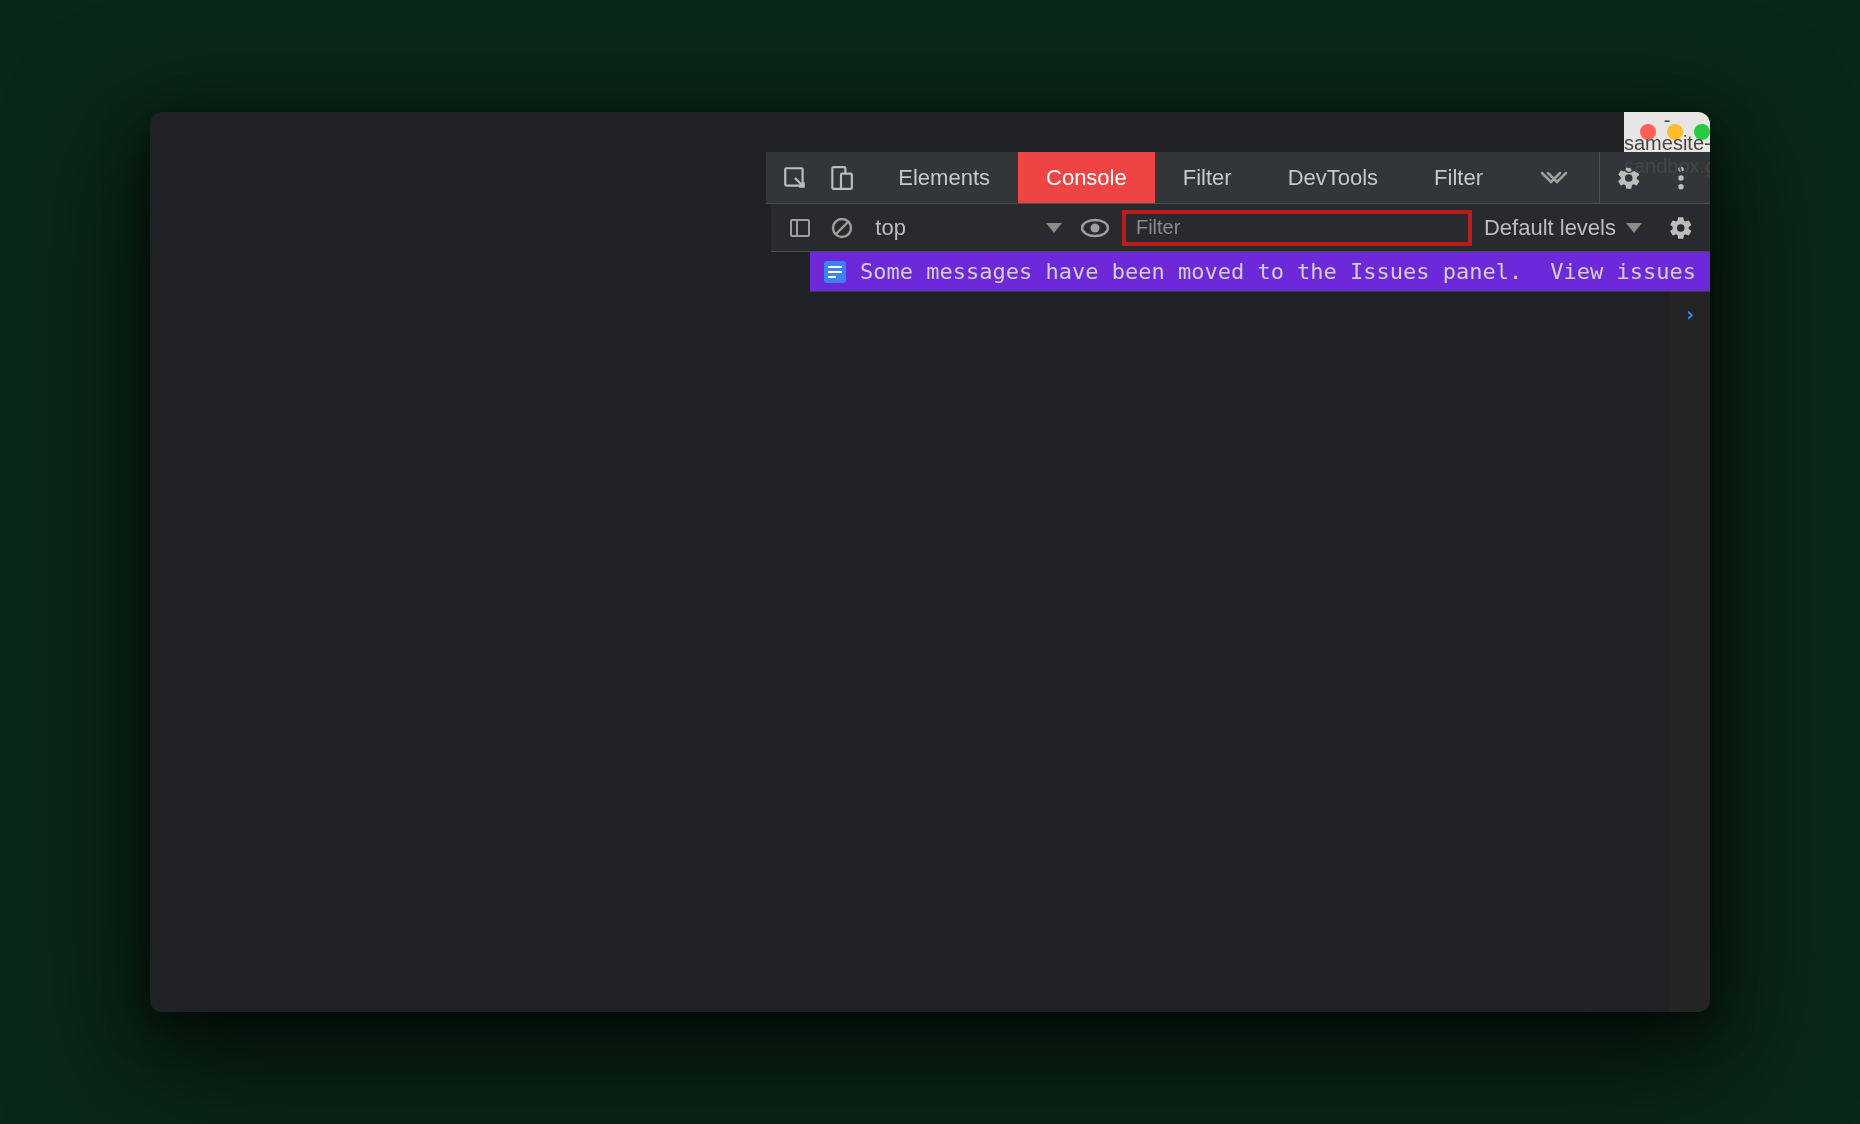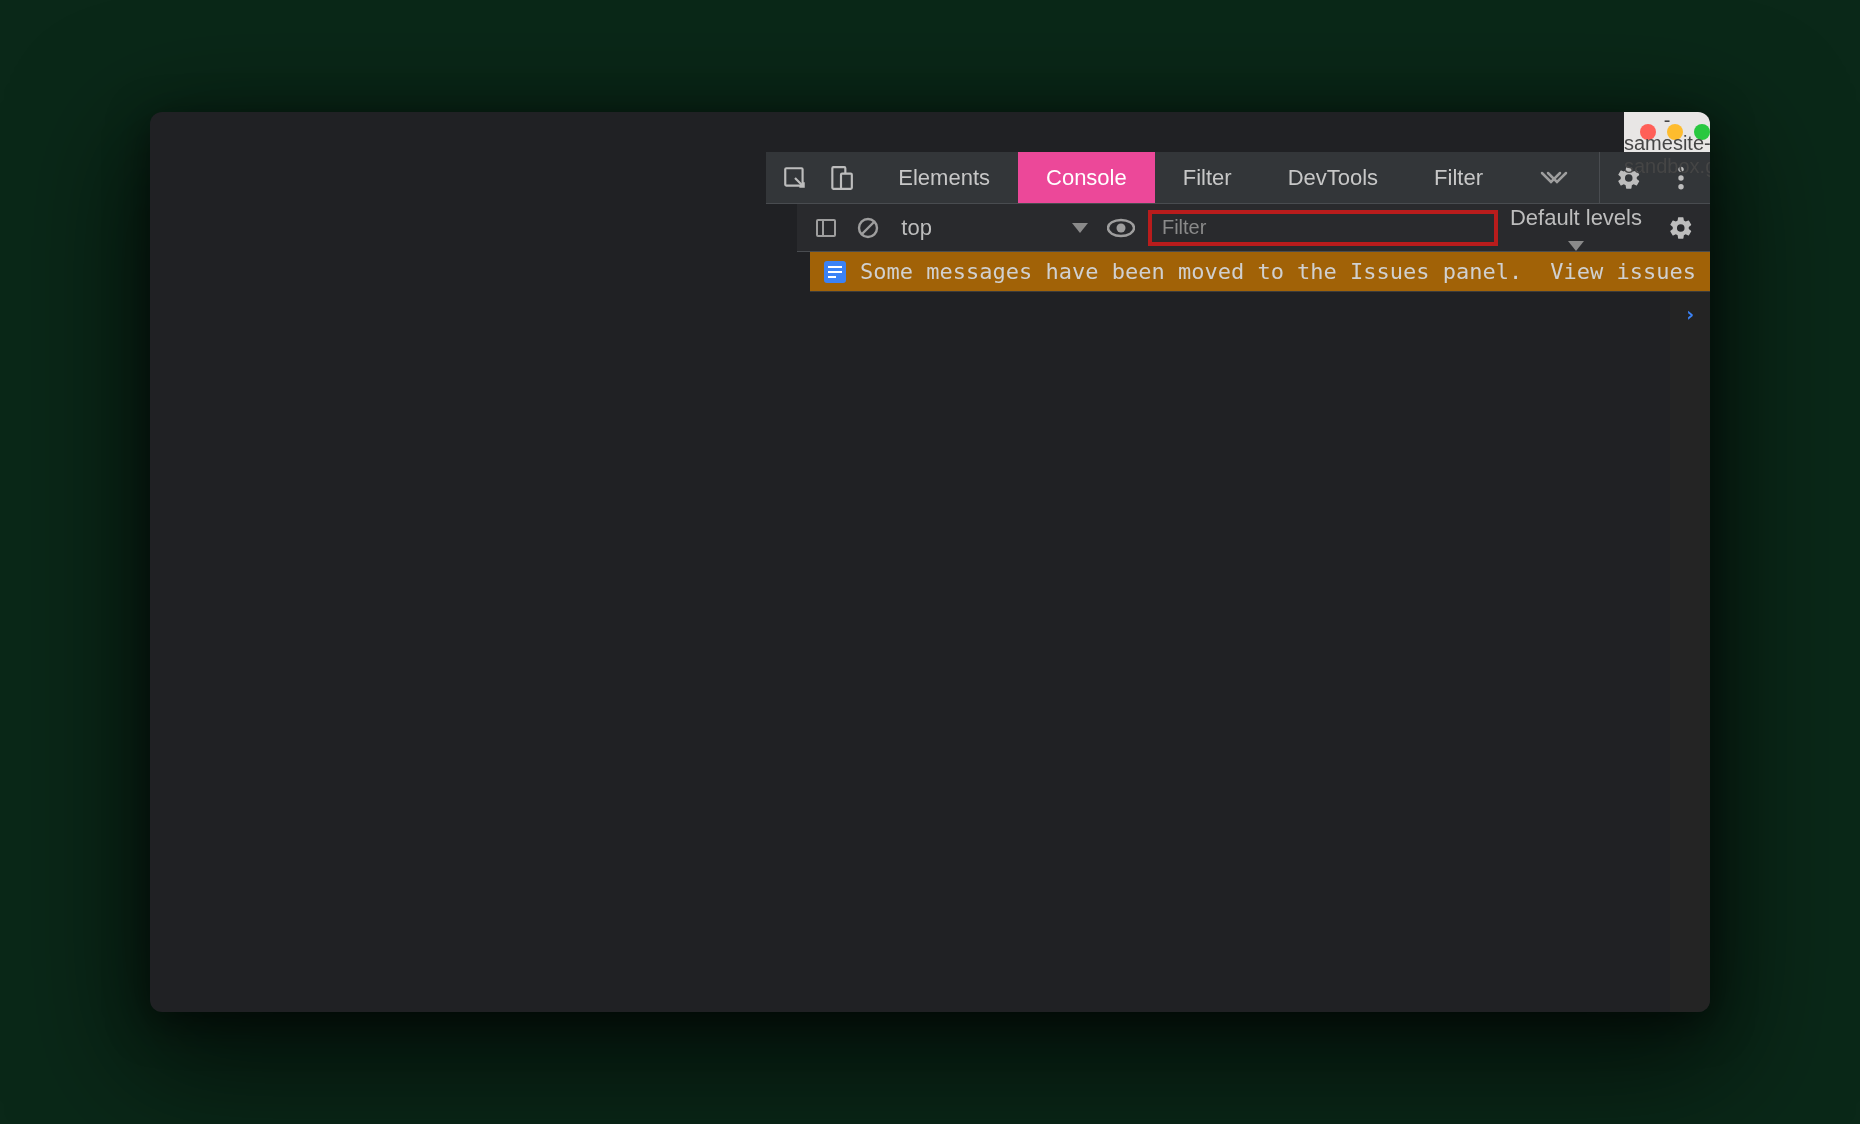--- a/index.html
+++ b/index.html
@@ -76,21 +76,21 @@
   }
   .tab {
     display: flex;
     align-items: center;
     padding: 16px 28px;
     color: #c7c7c7;
     font-size: 22px;
     cursor: pointer;
   }
   .tab.active {
-    background: #ec4899;
+    background: #ef4444;
     color: #fff;
   }
   .ts-spacer { flex: 1; }
   .ts-right {
     display: flex;
     align-items: center;
     padding: 0 14px;
     gap: 22px;
     border-left: 1px solid #494c50;
   }
@@ -125,27 +125,26 @@
     outline: none;
   }
   .filter-input::placeholder { color: #8a8a8a; }
   .levels {
     display: flex;
     align-items: center;
     gap: 10px;
     color: #bdbdbd;
     font-size: 22px;
     cursor: pointer;
-    flex-direction: column;
   }
   .ct-spacer { flex: 1; }
   
   .issues-bar {
     height: 40px;
-    background: #a16207;
+    background: #6d28d9;
     border-bottom: 1px solid #3c3c3c;
     display: flex;
     align-items: center;
     padding: 0 14px;
     gap: 14px;
     font-family: Menlo, Consolas, monospace;
     font-size: 22px;
     color: #d0d0d0;
     flex-shrink: 0;
   }

